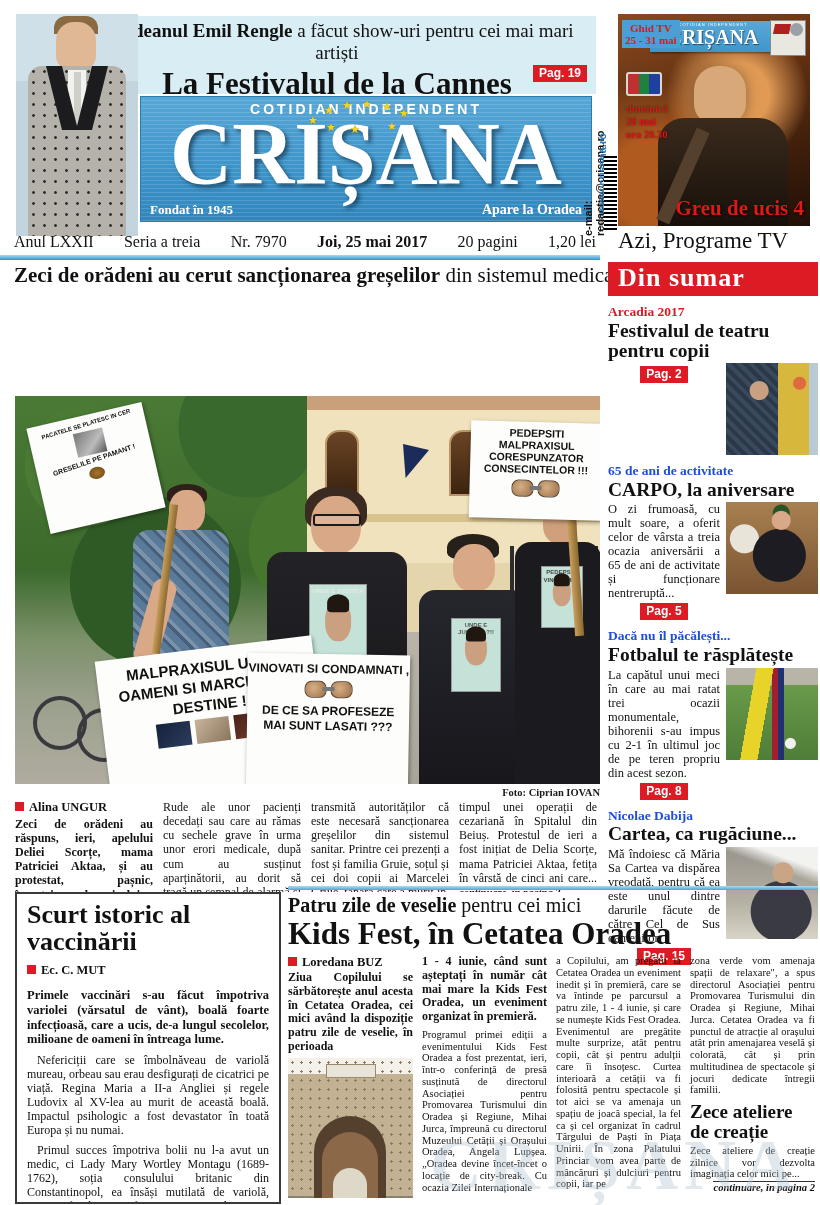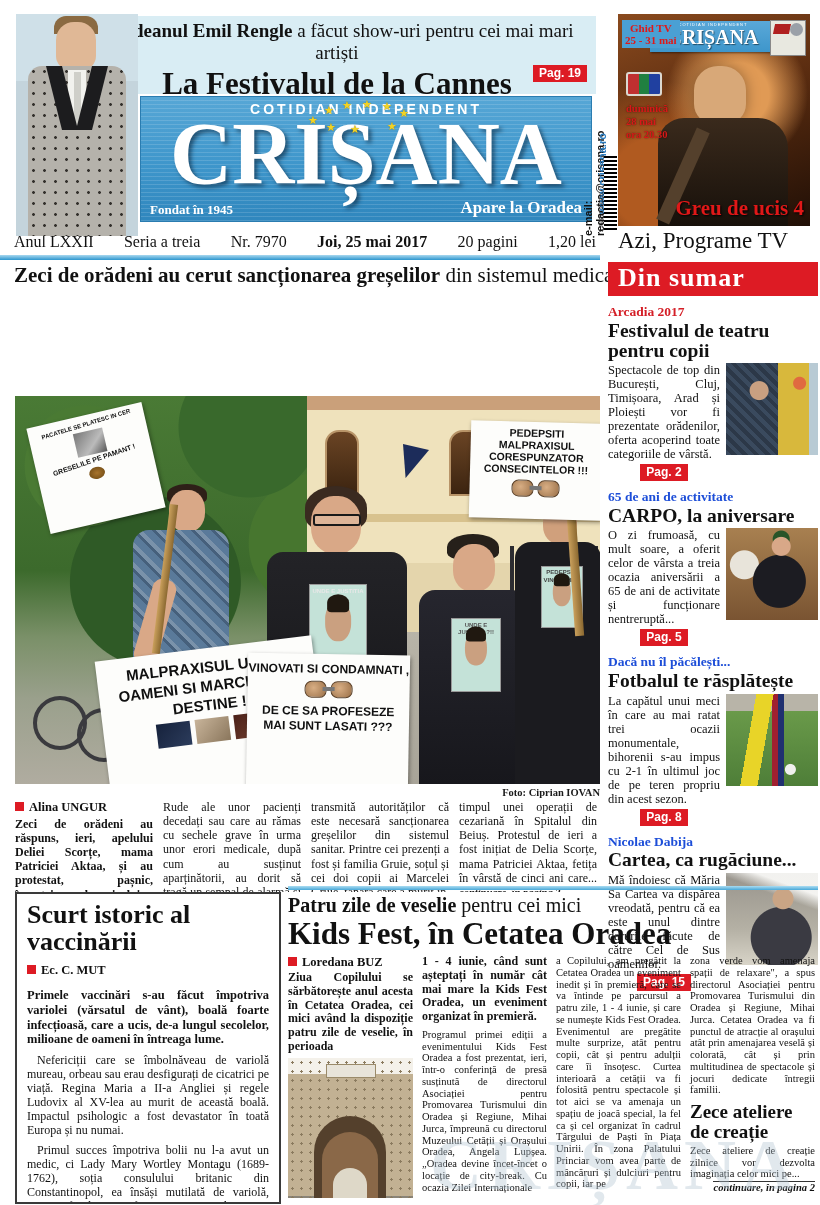--- a/index.html
+++ b/index.html
@@ -30,21 +30,21 @@
      background:repeating-linear-gradient(180deg,rgba(255,255,255,.14) 0 1px,rgba(0,0,0,0) 1px 4px),
                 linear-gradient(180deg,#57a7d6 0,#3e96cb 55%,#2f86bd 100%);
      box-shadow:inset 0 0 0 1px #2a7cb0;}
   .mh-tagline{position:absolute;left:0;top:5px;width:100%;text-align:center;color:#fff;
      font-family:"Liberation Sans",sans-serif;font-weight:bold;font-size:14px;letter-spacing:3px;}
   .mh-title{position:absolute;left:0;top:14px;width:100%;text-align:center;color:#fff;
      font-weight:bold;font-size:86px;line-height:1;transform:scaleY(1.03);
      text-shadow:3px 3px 4px rgba(0,20,40,.55);}
   .star{position:absolute;color:#f2d327;font-size:11px;text-shadow:0 0 1px #7a6a10;z-index:3;}
   .mh-founded{position:absolute;left:10px;bottom:4px;color:#fff;font-weight:bold;font-size:13px;}
-  .mh-location{position:absolute;right:10px;bottom:4px;color:#fff;font-weight:bold;font-size:17px;}
+  .mh-location{position:absolute;right:10px;bottom:4px;color:#fff;font-weight:bold;font-size:14px;}
 
   .vert{writing-mode:vertical-rl;transform:rotate(180deg);font-family:"Liberation Sans",sans-serif;font-weight:bold;font-size:11px;}
   .v-email{left:582px;top:94px;height:142px;color:#111;}
   .v-web{left:596px;top:94px;height:120px;color:#2a7cc0;}
   .barcode{left:604px;top:156px;width:13px;height:76px;background:repeating-linear-gradient(180deg,#000 0 2px,#fff 2px 4px);}
   .bc-digits{left:598px;top:156px;height:76px;font-size:5px;font-weight:normal;color:#222;}
 
   
   .tv{left:618px;top:14px;width:192px;height:212px;overflow:hidden;
       background:radial-gradient(circle at 62% 38%,#e09a55 0 18%,rgba(0,0,0,0) 40%),
@@ -362,21 +362,20 @@
   </div>
 
   <div class="abs sb">
     <div class="sb-banner">Din sumar</div>
 
     <div class="sb-item">
       <div class="sb-kick red">Arcadia 2017</div>
       <div class="sb-title">Festivalul de teatru pentru copii</div>
       <div class="sb-row">
         <div class="sb-txt">
-          <span>Spectacole de top din București, Cluj, Timișoara, Arad și Ploiești vor fi prezentate orădenilor, oferta acoperind toate categoriile de vârstă.</span>
           <div class="sb-pagwrap"><span class="pag">Pag. 2</span></div>
         </div>
         <div class="ph ph1"></div>
       </div>
     </div>
 
     <div class="sb-item">
       <div class="sb-kick blue">65 de ani de activitate</div>
       <div class="sb-title">CARPO, la aniversare</div>
       <div class="sb-row">

